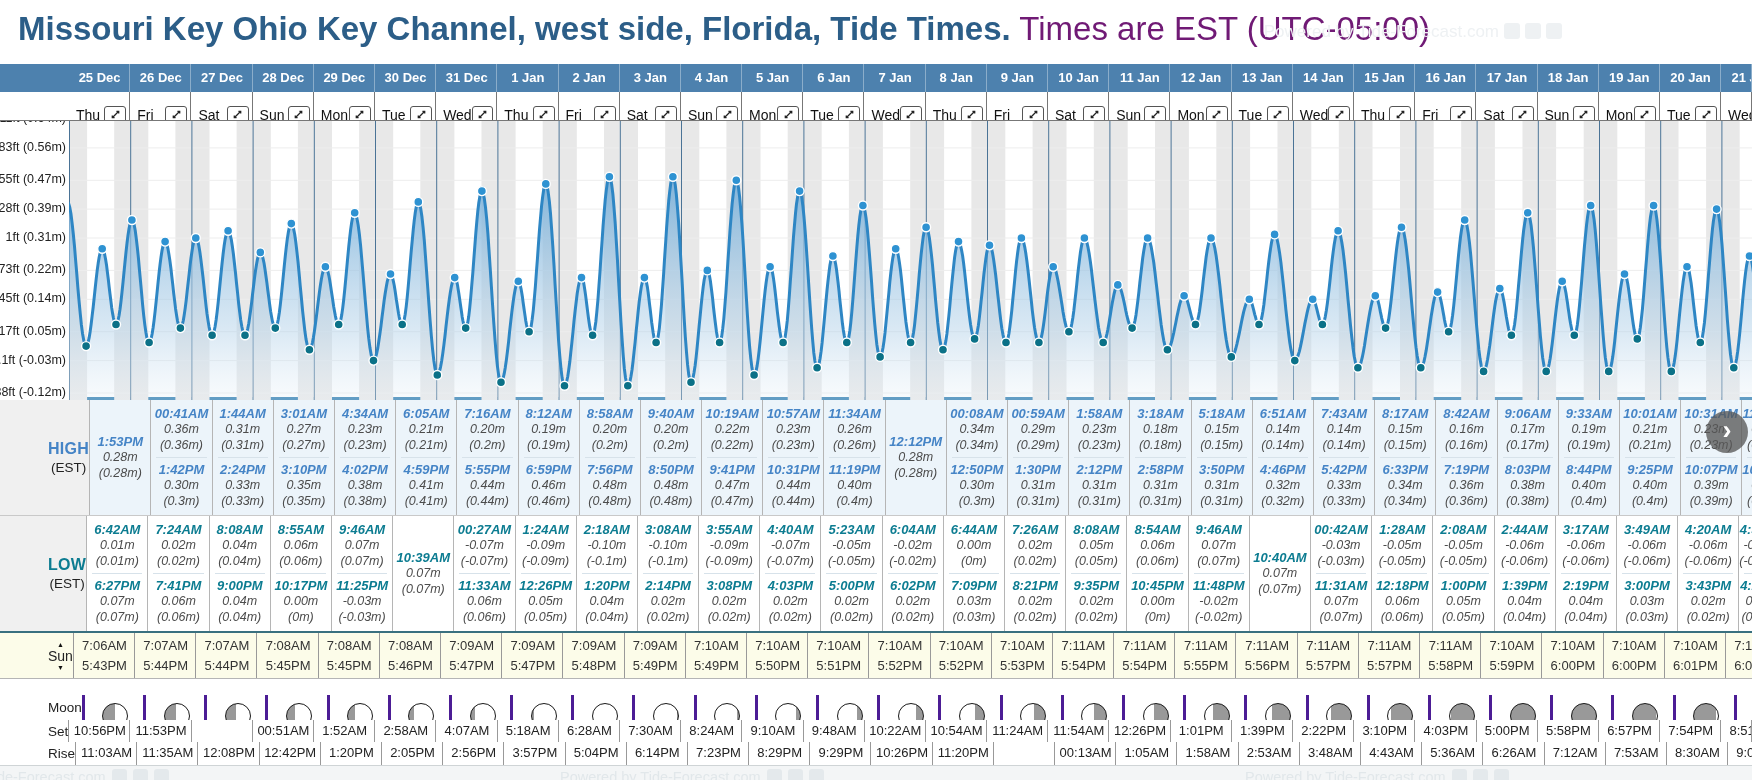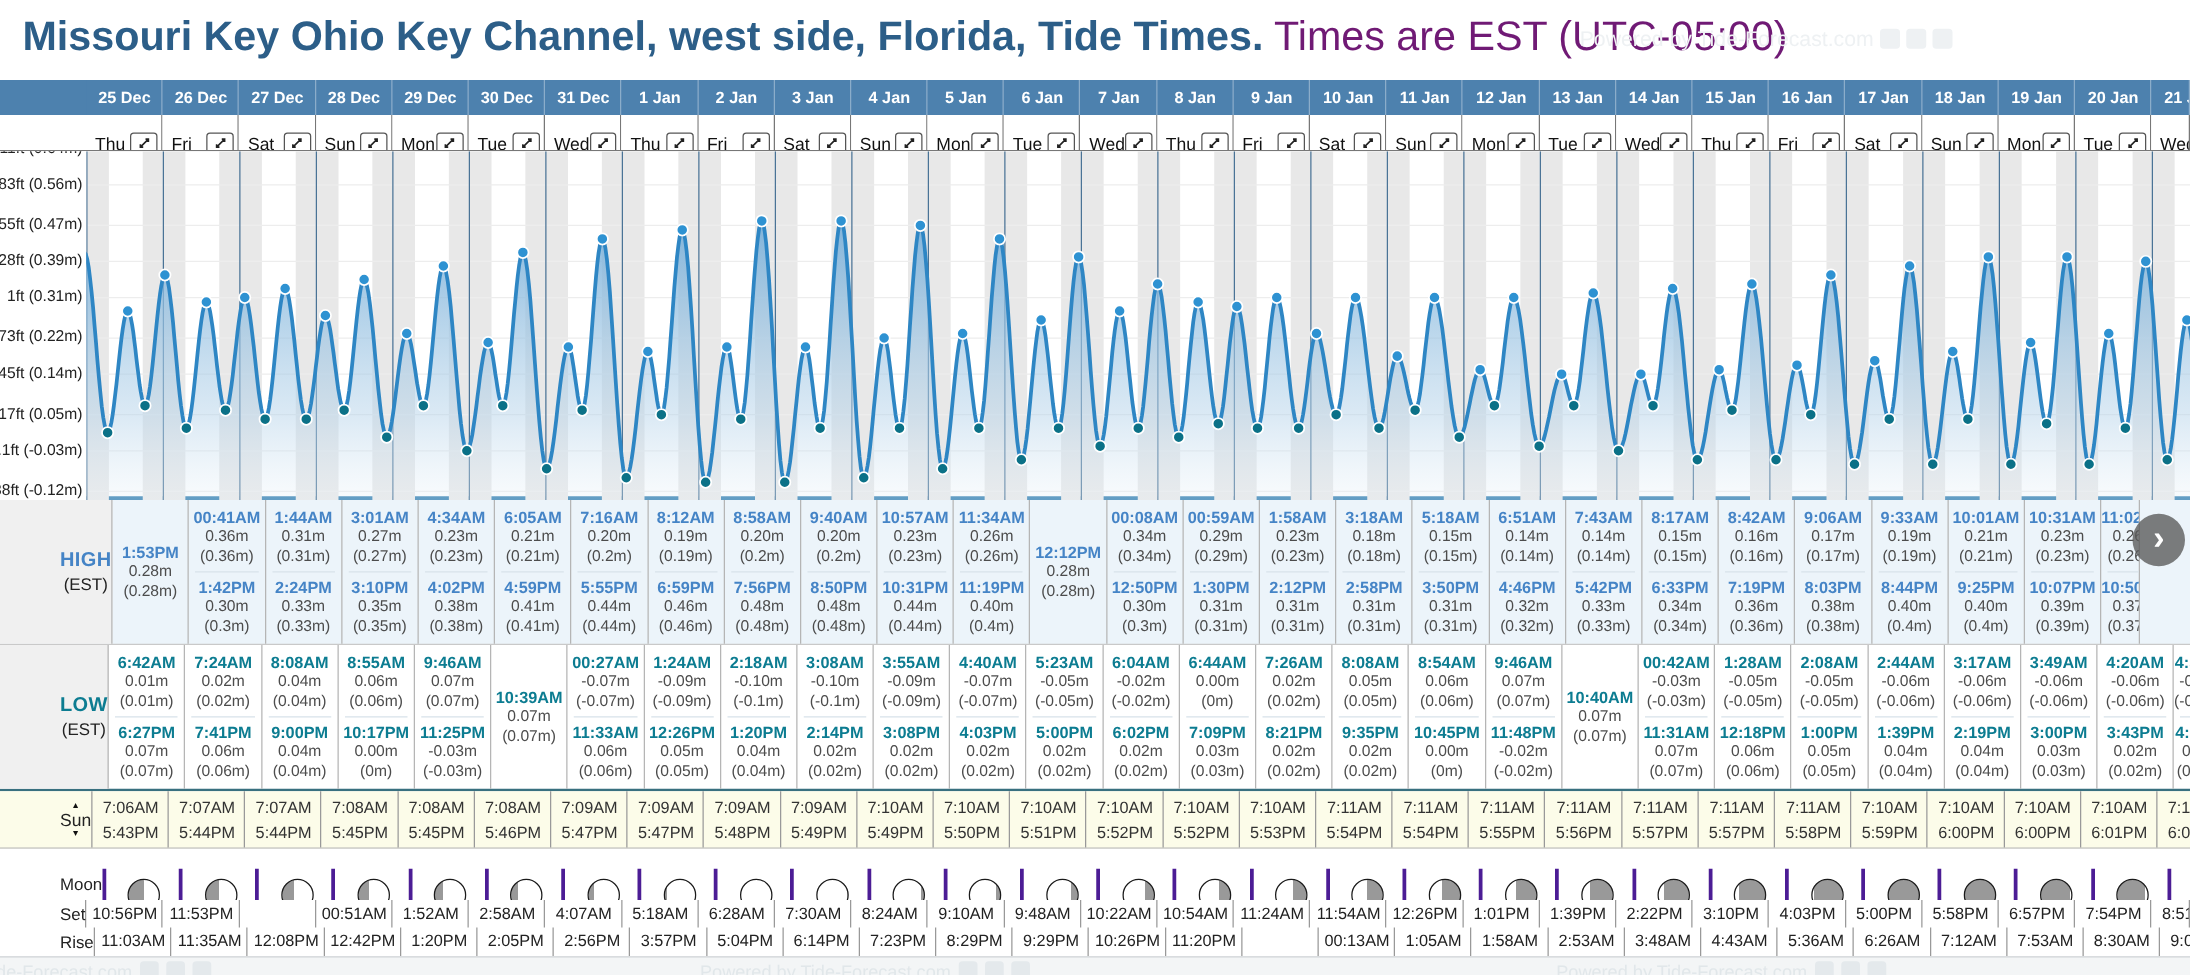--- a/index.html
+++ b/index.html
@@ -41,21 +41,21 @@
   #y-axis{position:absolute;left:0;top:0;width:69px;height:279px;overflow:hidden;background:#fff;}
   .ytick{position:absolute;right:3px;white-space:nowrap;font-size:12.5px;color:#222;}
   #tide-svg{position:absolute;left:69px;top:0;}
 
   
   .tide-row{min-height:112px;}
   #high-row{background:#ecf4fa;border-bottom:1px solid #c9c9c9;}
   #low-row{background:#fff;border-bottom:2px solid #39707f;}
   .tide-row .labelcell{background:#f0f0f0;border-right:1px solid #b5b5b5;}
   .tcell{border-right:1px solid #b5b5b5;display:flex;}
-  .tcell .cin{display:flex;flex-direction:column;justify-content:flex-start;padding:6px 0;}
+  .tcell .cin{display:flex;flex-direction:column;justify-content:flex-start;padding:6px 0;font-style:italic;}
   .tcell .cin.centered{justify-content:center;}
   .lblmain{font-size:16px;font-weight:bold;letter-spacing:.3px;}
   .lblsub{font-size:13.5px;color:#222;margin-top:2px;}
   #high-row .lblmain{color:#4584c6;}
   #low-row .lblmain{color:#0c7c91;}
   .etime{font-size:13px;font-weight:bold;line-height:16px;}
   .etime.hi{color:#4584c6;}
   .etime.lo{color:#0c7c91;}
   .eh{font-size:12.5px;color:#4c4c4c;line-height:15.5px;}
   .edivider{height:1px;background:#d7e2ea;margin:4px 5px;}
@@ -836,20 +836,35 @@
           <div class="entry">
             <div class="etime hi">8:50PM</div>
             <div class="eh">0.48m</div>
             <div class="eh">(0.48m)</div>
           </div>
         </div>
       </div>
       <div class="cell tcell">
         <div class="cin ">
           <div class="entry">
+            <div class="etime hi">10:19AM</div>
+            <div class="eh">0.22m</div>
+            <div class="eh">(0.22m)</div>
+          </div>
+          <div class="edivider"></div>
+          <div class="entry">
+            <div class="etime hi">9:41PM</div>
+            <div class="eh">0.47m</div>
+            <div class="eh">(0.47m)</div>
+          </div>
+        </div>
+      </div>
+      <div class="cell tcell">
+        <div class="cin ">
+          <div class="entry">
             <div class="etime hi">10:57AM</div>
             <div class="eh">0.23m</div>
             <div class="eh">(0.23m)</div>
           </div>
           <div class="edivider"></div>
           <div class="entry">
             <div class="etime hi">10:31PM</div>
             <div class="eh">0.44m</div>
             <div class="eh">(0.44m)</div>
           </div>

